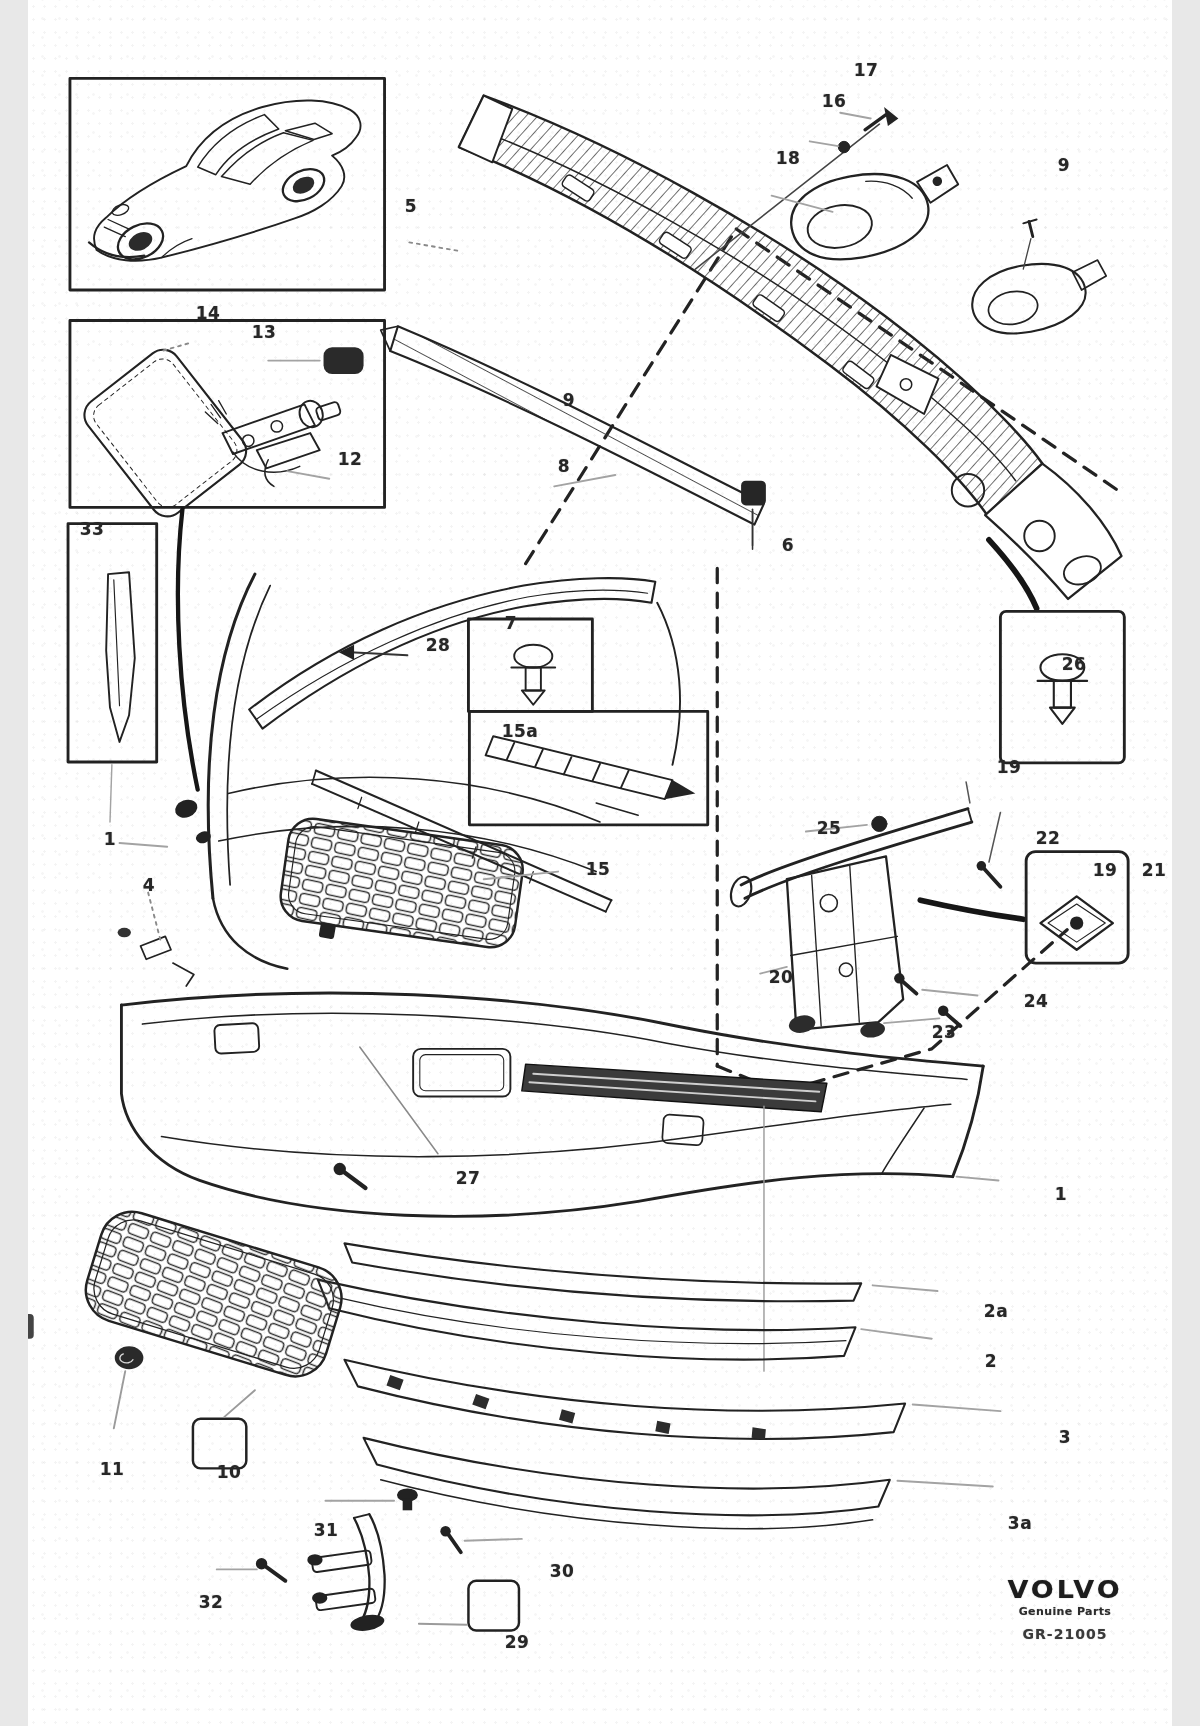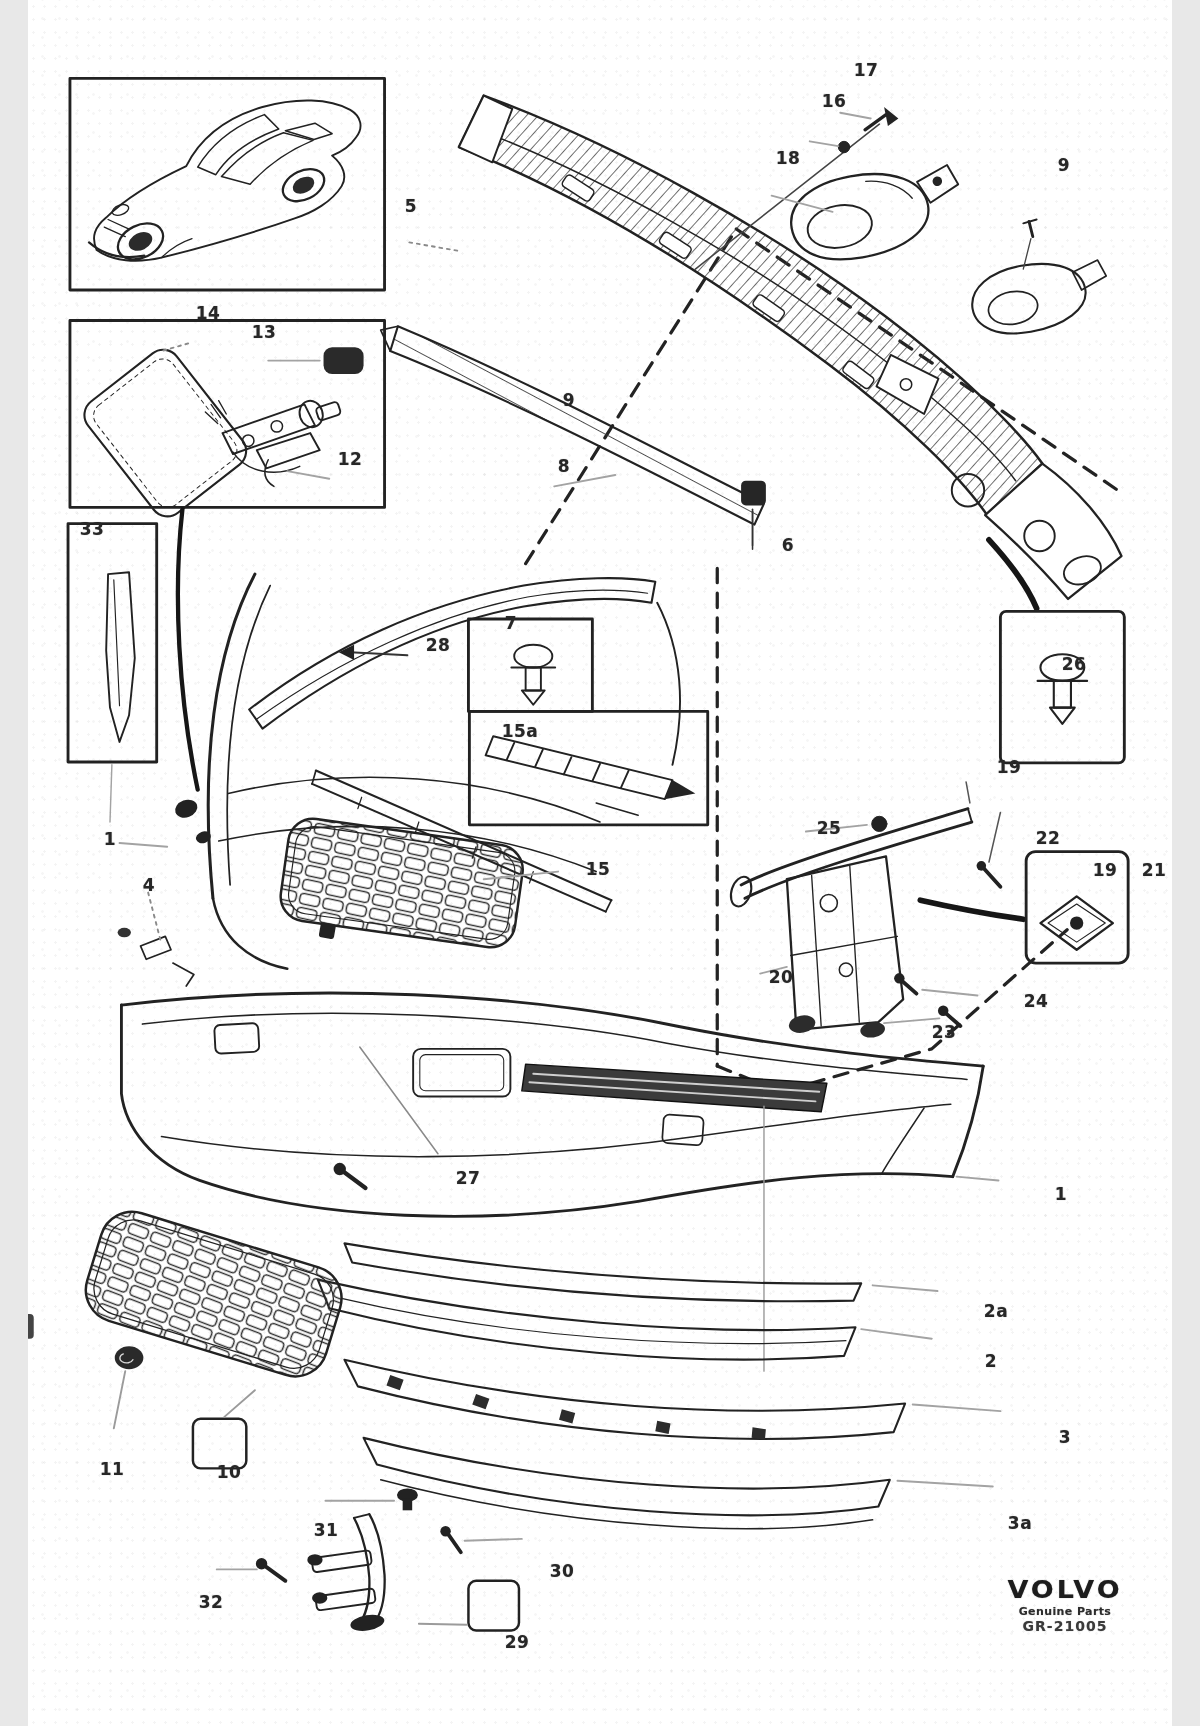--- a/index.html
+++ b/index.html
@@ -30,21 +30,21 @@
     letter-spacing:3px;transform:scaleY(.92);
     text-shadow:0 0 1px rgba(30,30,30,.5);
   }
   .logo .tagline{
     font:700 11px "DejaVu Sans","Liberation Sans",sans-serif;
     letter-spacing:.4px;color:#2c2c2c;
     text-shadow:0 0 1px rgba(40,40,40,.4);
   }
   .logo .doccode{
     font:700 14px "DejaVu Sans","Liberation Sans",sans-serif;
-    letter-spacing:1px;color:#3a3a3a;
+    margin-top:8px;letter-spacing:1px;color:#3a3a3a;
     text-shadow:0 0 1px rgba(40,40,40,.4);
   }
 </style>
 </head>
 <body>
 
 <div id="stage">
 
 <svg id="lineart" viewBox="0 0 1200 1726" fill="none" stroke-linecap="round" stroke-linejoin="round">
   <defs>

